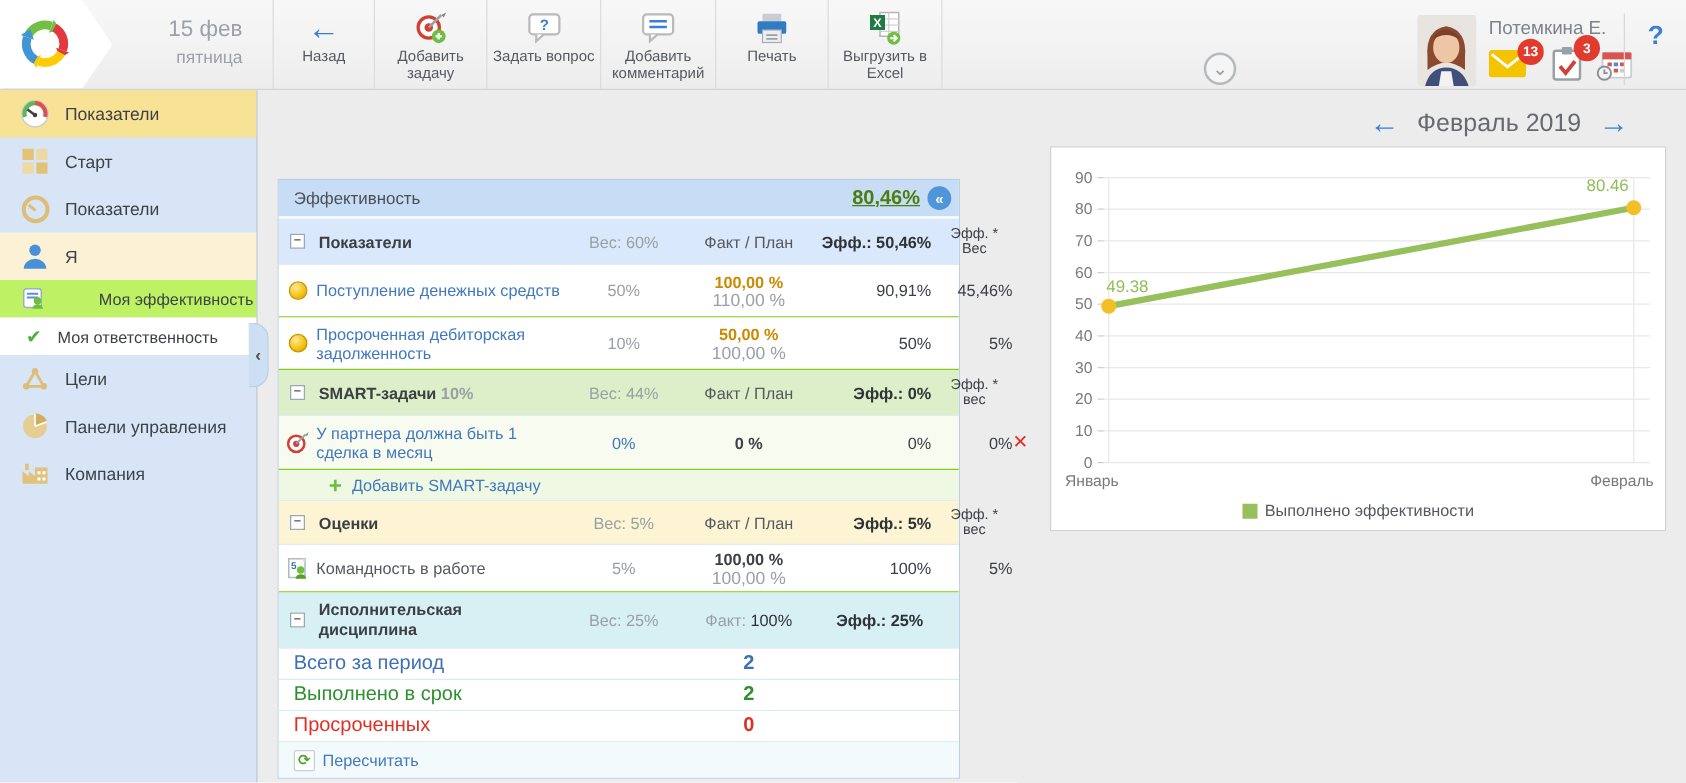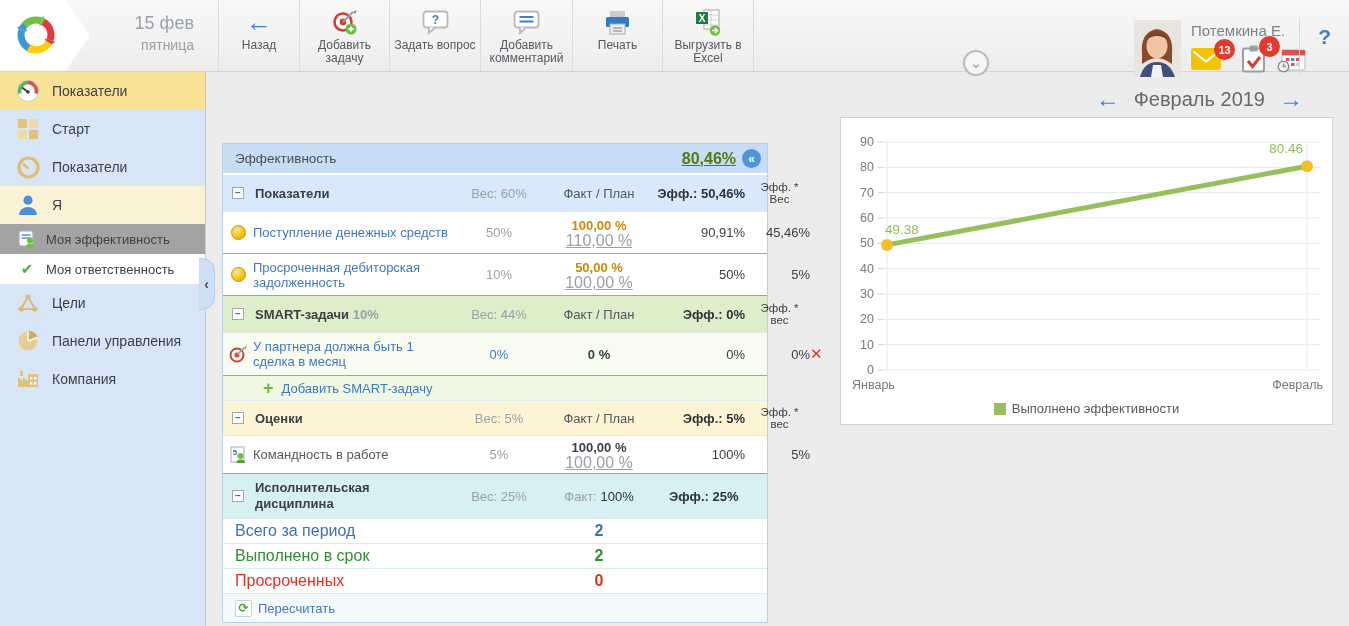--- a/index.html
+++ b/index.html
@@ -13,38 +13,38 @@
   #date-block{position:absolute;left:98px;top:11px;width:96px;text-align:right;color:#9ba1a8;}
   #date-day{font-size:18px;line-height:24px;}
   #date-weekday{font-size:14px;line-height:20px;}
   #toolbar{position:absolute;left:218px;top:0;height:71px;display:flex;}
   .tb-btn{position:relative;height:71px;display:flex;flex-direction:column;align-items:center;justify-content:flex-start;padding-top:8px;cursor:pointer;border-right:1px solid #dcdcdc;}
   .tb-btn:first-child{border-left:1px solid #dcdcdc;}
   .tb-icon{height:28px;display:flex;align-items:center;justify-content:center;margin-bottom:3px;}
   .tb-label{font-size:12px;color:#555a60;text-align:center;line-height:13px;}
   .w-back{width:82px}.w-task{width:90px}.w-ask{width:91px}.w-comm{width:92px}.w-print{width:90px}.w-excel{width:91px}
   .back-glyph{font-size:26px;color:#3a7fd5;font-weight:bold;line-height:26px;}
-  #user-zone{position:absolute;right:0;top:12px;height:71px;width:300px;}
+  #user-zone{position:absolute;right:0;top:4px;height:71px;width:300px;}
   #avatar{position:absolute;left:-215px;top:8px;width:47px;height:57px;border-radius:3px;overflow:hidden;background:#dfe3e6;}
   #user-name{position:absolute;left:-158px;top:10px;font-size:15px;color:#7c838b;white-space:nowrap;}
   .hdr-ico{position:absolute;top:36px;cursor:pointer;}
   .badge{position:absolute;top:-9px;right:-14px;min-width:21px;height:21px;border-radius:11px;background:#e23b2e;color:#fff;font-size:11px;font-weight:bold;display:flex;align-items:center;justify-content:center;padding:0 4px;}
   #chevron-btn{position:absolute;left:-86px;top:38px;width:26px;height:26px;border:2px solid #b7babd;border-radius:50%;color:#9a9ea2;font-size:15px;display:flex;align-items:center;justify-content:center;cursor:pointer;background:#f5f5f5;}
   #help-sep{position:absolute;right:49px;top:7px;width:1px;height:57px;background:#d8d8d8;}
   #help-btn{position:absolute;right:18px;top:13px;font-size:21px;font-weight:bold;color:#3a7fd5;cursor:pointer;}
 
   
   #sidebar{position:absolute;left:0;top:72px;width:206px;height:554px;background:#d7e5f7;border-right:1px solid #c6c9cc;}
   .s-item{display:flex;align-items:center;height:38px;padding-left:15px;font-size:14px;color:#3e4247;cursor:pointer;}
   .s-item .s-ico{width:26px;height:24px;margin-right:11px;display:flex;align-items:center;justify-content:center;}
   .s-sub{height:30px;padding-left:17px;font-size:13px;}
   .s-sub .s-ico{width:20px;height:18px;margin-right:9px;}
   .bg-gold{background:#f8e296;}
   .bg-paleyellow{background:#fbf2d6;}
-  .bg-gray{background:#a3a3a3;}
+  .bg-gray{background:#bef264;gap:33px;}
   .bg-white{background:#ffffff;}
   #collapse-tab{position:absolute;left:199px;top:258px;width:16px;height:52px;background:#cddff3;border:1px solid #b9cfe8;border-left:none;border-radius:0 13px 13px 0;display:flex;align-items:center;justify-content:center;color:#4a4f55;font-size:14px;font-weight:bold;cursor:pointer;}
   .check-glyph{color:#52b043;font-size:15px;font-weight:bold;}
 
   
   #page-title{position:absolute;left:222px;top:87px;font-size:20px;color:#4f5358;}
   #month-nav{position:absolute;right:46px;top:87px;display:flex;align-items:center;gap:14px;}
   #month-nav .m-arrow{font-size:24px;color:#3a7fd5;font-weight:bold;cursor:pointer;line-height:24px;}
   #month-label{font-size:20px;color:#66696e;}
 
@@ -67,21 +67,21 @@
   .c-fphdr{text-align:center;color:#55595f;font-weight:normal;}
   .c-effhdr{text-align:right;padding-right:4px;color:#2f3338;}
   .c-ewhdr{text-align:center;font-size:11.5px;line-height:12px;color:#3c4046;font-weight:normal;}
   .row{border-bottom:1px solid #84cc16;background:#fff;min-height:42px;}
   .row .r-ico{display:flex;align-items:center;justify-content:center;}
   .r-name{color:#4178be;cursor:pointer;line-height:15px;padding-right:6px;}
   .r-name-plain{color:#55595f;line-height:15px;}
   .fp{text-align:center;line-height:15px;}
   .fp .fact{font-weight:bold;color:#cc8a00;}
   .fp .fact-dark{font-weight:bold;color:#3c4046;}
-  .fp .plan{color:#9aa0a6;font-size:16px;text-decoration:underline;}
+  .fp .plan{color:#9aa0a6;font-size:14px;}
   .c-eff{text-align:right;padding-right:4px;color:#3c4046;}
   .c-ew{text-align:right;color:#3c4046;}
   .c-weight-link{text-align:center;color:#4178be;cursor:pointer;}
   .del-x{color:#e02f23;font-weight:bold;font-size:15px;cursor:pointer;line-height:14px;}
   .ball{width:15px;height:15px;border-radius:50%;background:radial-gradient(circle at 35% 30%,#ffe89a,#f5c518 55%,#d99e00);border:1px solid #c79400;}
   .r-smartbg{background:#f8fcf0;}
   .r-add{height:25px;background:#eff8e3;border-bottom:1px solid #e4ebf3;display:flex;align-items:center;padding-left:40px;cursor:pointer;}
   .plus-glyph{color:#69bd3c;font-size:18px;font-weight:bold;margin-right:8px;line-height:16px;}
   .add-label{color:#4178be;font-size:13px;}
   .stat{height:25px;display:grid;grid-template-columns:318px 116px 1fr;align-items:center;border-bottom:1px solid #d8edf0;background:#fff;}

